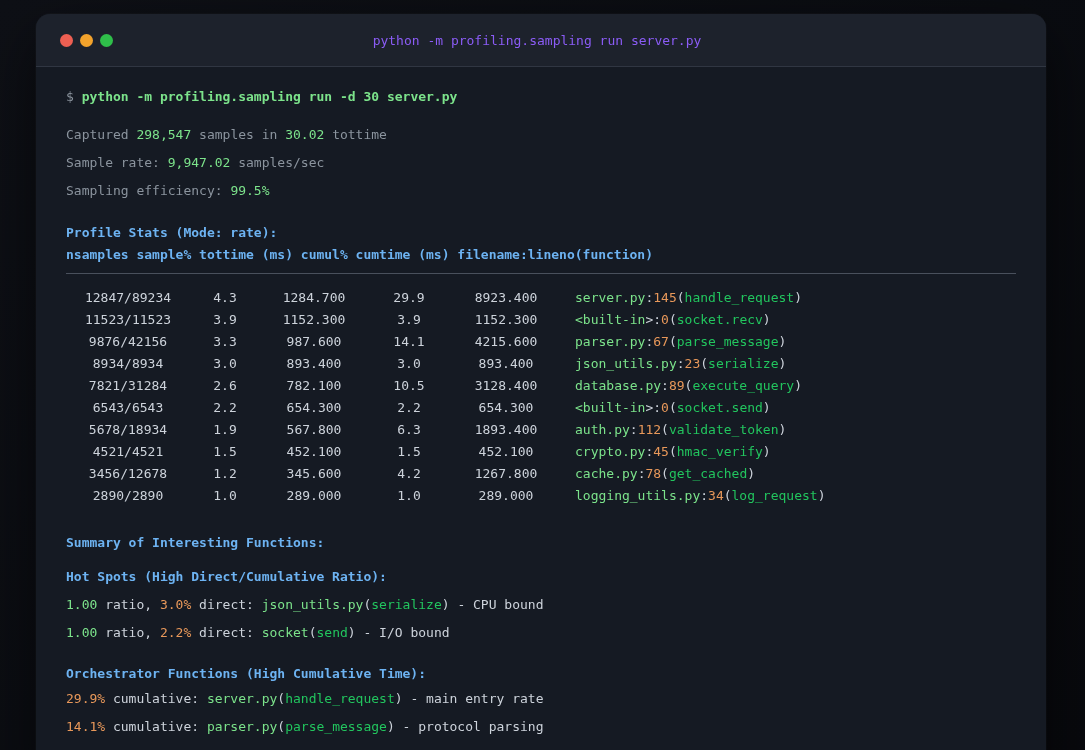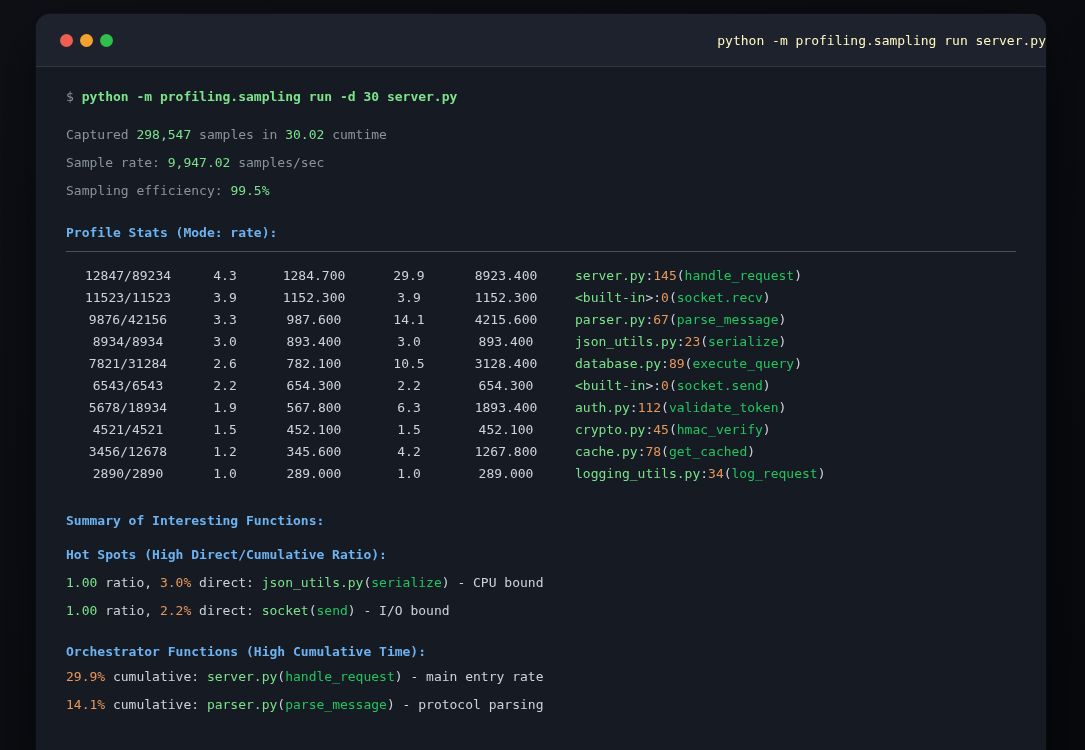--- a/index.html
+++ b/index.html
@@ -16,22 +16,22 @@
   .titlebar{
     height:52px;background:#1d222c;border-bottom:1px solid #303642;
     border-radius:14px 14px 0 0;display:flex;align-items:center;position:relative;
   }
   .lights{display:flex;gap:7px;padding-left:24px;}
   .light{width:13px;height:13px;border-radius:50%;}
   .light.red{background:#ed5f52;}
   .light.yellow{background:#f3a32c;}
   .light.green{background:#2fbf4a;}
   .win-title{
-    position:absolute;left:0;right:0;text-align:right;
-    color:#fef9c3;font-size:13px;letter-spacing:0;
+    position:absolute;left:0;right:8px;text-align:center;
+    color:#8b5cf6;font-size:13px;letter-spacing:0;
   }
   .content{padding:19px 30px 0 30px;font-size:13px;}
   .line{line-height:22px;white-space:pre;}
   .h-blue{color:#6db3f2;font-weight:bold;}
   .c-dim{color:#8b949e;}
   .c-fg{color:#cdd3db;}
   .c-green{color:#7ce38b;}
   .c-greenb{color:#7ce38b;font-weight:bold;}
   .c-blue{color:#22c55e;}
   .c-orange{color:#e8985a;}
@@ -57,25 +57,26 @@
       <span class="light red"></span>
       <span class="light yellow"></span>
       <span class="light green"></span>
     </div>
     <div class="win-title">python -m profiling.sampling run server.py</div>
   </div>
 
   <div class="content">
     <div class="line"><span class="c-dim">$ </span><span class="c-greenb">python -m profiling.sampling run -d 30 server.py</span></div>
 
-    <div class="line m16"><span class="c-dim">Captured </span><span class="c-green">298,547</span><span class="c-dim"> samples in </span><span class="c-green">30.02</span><span class="c-dim"> cumtime</span></div>
+    <div class="line m16"><span class="c-dim">Captured </span><span class="c-green">298,547</span><span class="c-dim"> samples in </span><span class="c-green">30.02</span><span class="c-dim"> tottime</span></div>
     <div class="line m6"><span class="c-dim">Sample rate: </span><span class="c-green">9,947.02</span><span class="c-dim"> samples/sec</span></div>
     <div class="line m6"><span class="c-dim">Sampling efficiency: </span><span class="c-green">99.5%</span></div>
 
     <div class="line m20 h-blue">Profile Stats (Mode: rate):</div>
+    <div class="line h-blue">nsamples sample% tottime (ms) cumul% cumtime (ms) filename:lineno(function)</div>
     <div class="table-divider"></div>
 
     <div class="m13" id="profile-rows">
         <div class="prow"><span class="cell col-nsamples">12847/89234</span><span class="cell col-sample">4.3</span><span class="cell col-tottime">1284.700</span><span class="cell col-cumul">29.9</span><span class="cell col-cumtime">8923.400</span><span class="cell col-loc"><span class="c-green">server.py</span><span class="c-fg">:</span><span class="c-orange">145</span><span class="c-fg">(</span><span class="c-blue">handle_request</span><span class="c-fg">)</span></span></div>
         <div class="prow"><span class="cell col-nsamples">11523/11523</span><span class="cell col-sample">3.9</span><span class="cell col-tottime">1152.300</span><span class="cell col-cumul">3.9</span><span class="cell col-cumtime">1152.300</span><span class="cell col-loc"><span class="c-green">&lt;built-in</span><span class="c-fg">&gt;:</span><span class="c-orange">0</span><span class="c-fg">(</span><span class="c-blue">socket.recv</span><span class="c-fg">)</span></span></div>
         <div class="prow"><span class="cell col-nsamples">9876/42156</span><span class="cell col-sample">3.3</span><span class="cell col-tottime">987.600</span><span class="cell col-cumul">14.1</span><span class="cell col-cumtime">4215.600</span><span class="cell col-loc"><span class="c-green">parser.py</span><span class="c-fg">:</span><span class="c-orange">67</span><span class="c-fg">(</span><span class="c-blue">parse_message</span><span class="c-fg">)</span></span></div>
         <div class="prow"><span class="cell col-nsamples">8934/8934</span><span class="cell col-sample">3.0</span><span class="cell col-tottime">893.400</span><span class="cell col-cumul">3.0</span><span class="cell col-cumtime">893.400</span><span class="cell col-loc"><span class="c-green">json_utils.py</span><span class="c-fg">:</span><span class="c-orange">23</span><span class="c-fg">(</span><span class="c-blue">serialize</span><span class="c-fg">)</span></span></div>
         <div class="prow"><span class="cell col-nsamples">7821/31284</span><span class="cell col-sample">2.6</span><span class="cell col-tottime">782.100</span><span class="cell col-cumul">10.5</span><span class="cell col-cumtime">3128.400</span><span class="cell col-loc"><span class="c-green">database.py</span><span class="c-fg">:</span><span class="c-orange">89</span><span class="c-fg">(</span><span class="c-blue">execute_query</span><span class="c-fg">)</span></span></div>
         <div class="prow"><span class="cell col-nsamples">6543/6543</span><span class="cell col-sample">2.2</span><span class="cell col-tottime">654.300</span><span class="cell col-cumul">2.2</span><span class="cell col-cumtime">654.300</span><span class="cell col-loc"><span class="c-green">&lt;built-in</span><span class="c-fg">&gt;:</span><span class="c-orange">0</span><span class="c-fg">(</span><span class="c-blue">socket.send</span><span class="c-fg">)</span></span></div>
         <div class="prow"><span class="cell col-nsamples">5678/18934</span><span class="cell col-sample">1.9</span><span class="cell col-tottime">567.800</span><span class="cell col-cumul">6.3</span><span class="cell col-cumtime">1893.400</span><span class="cell col-loc"><span class="c-green">auth.py</span><span class="c-fg">:</span><span class="c-orange">112</span><span class="c-fg">(</span><span class="c-blue">validate_token</span><span class="c-fg">)</span></span></div>

